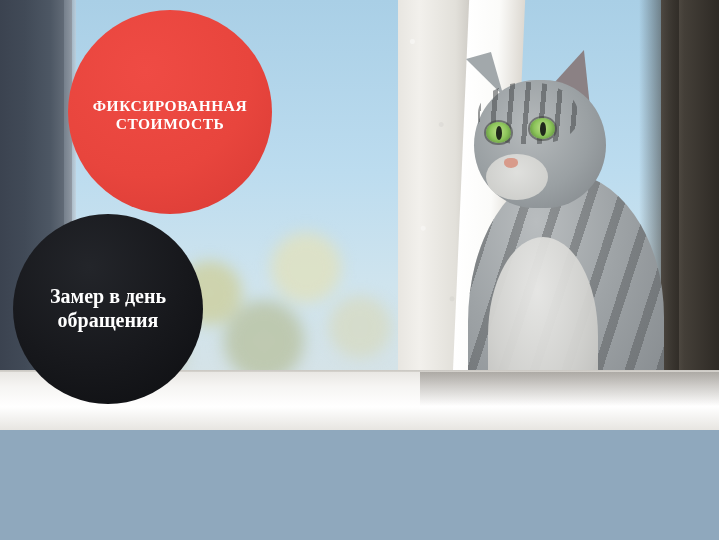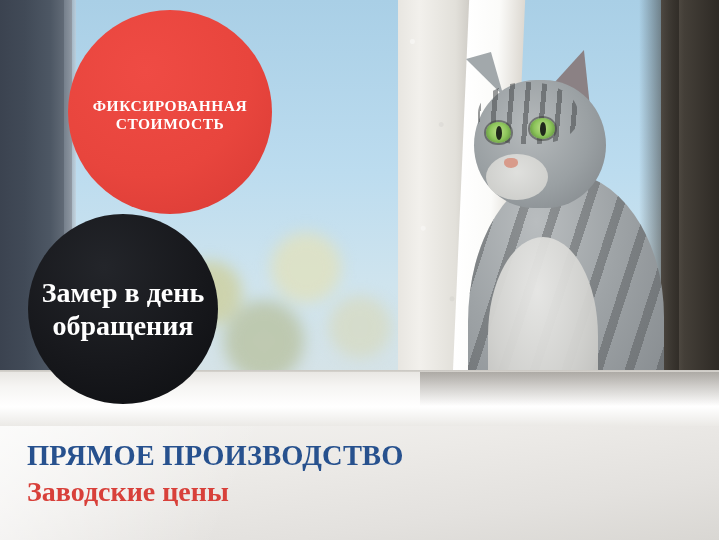--- a/index.html
+++ b/index.html
@@ -177,23 +177,23 @@
     overflow:hidden;
   }
   .badge span{ display:block; width:100%; padding:0 8px; }
   .badge-red{
     left:68px; top:10px; width:204px; height:204px;
     background:radial-gradient(circle at 38% 30%, #ef4b44 0%, #e8453d 55%, #d83a35 100%);
     font-size:15.5px; letter-spacing:.5px;
     padding-top:6px;
   }
   .badge-black{
-    left:28px; top:214px; width:190px; height:190px;
+    left:13px; top:214px; width:190px; height:190px;
     background:radial-gradient(circle at 40% 28%, #23252a 0%, #17181c 55%, #0d0e11 100%);
-    font-size:28px;
+    font-size:20px;
   }
   .badge-blue{
     left:222px; top:202px; width:189px; height:189px;
     background:radial-gradient(circle at 40% 28%, #4a73a6 0%, #3f679b 55%, #35598a 100%);
     font-size:27px;
   }
 
   
   .banner{
     position:absolute; left:0; top:426px; width:719px; height:114px;
@@ -262,22 +262,14 @@
     <div class="sill-shadow"></div>
   </div>
 
   <div class="badge badge-red">
     <span>ФИКСИРОВАННАЯ СТОИМОСТЬ</span>
   </div>
   <div class="badge badge-black">
     <span>Замер в день обращения</span>
   </div>
 
-  <div class="banner">
-    <div class="banner-sheen"></div>
-    <div class="banner-text">
-      <div class="banner-line1">ПРЯМОЕ ПРОИЗВОДСТВО</div>
-      <div class="banner-line2">Заводские цены</div>
-    </div>
-
-  </div>
 
 </div>
 
 </body></html>

